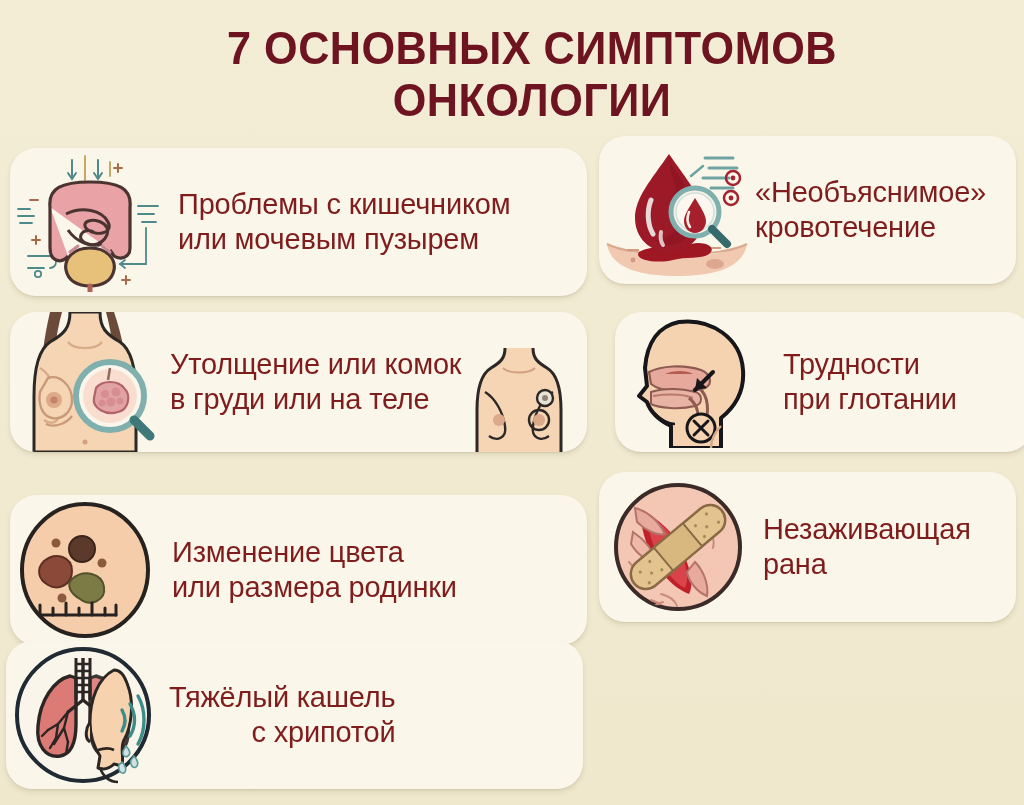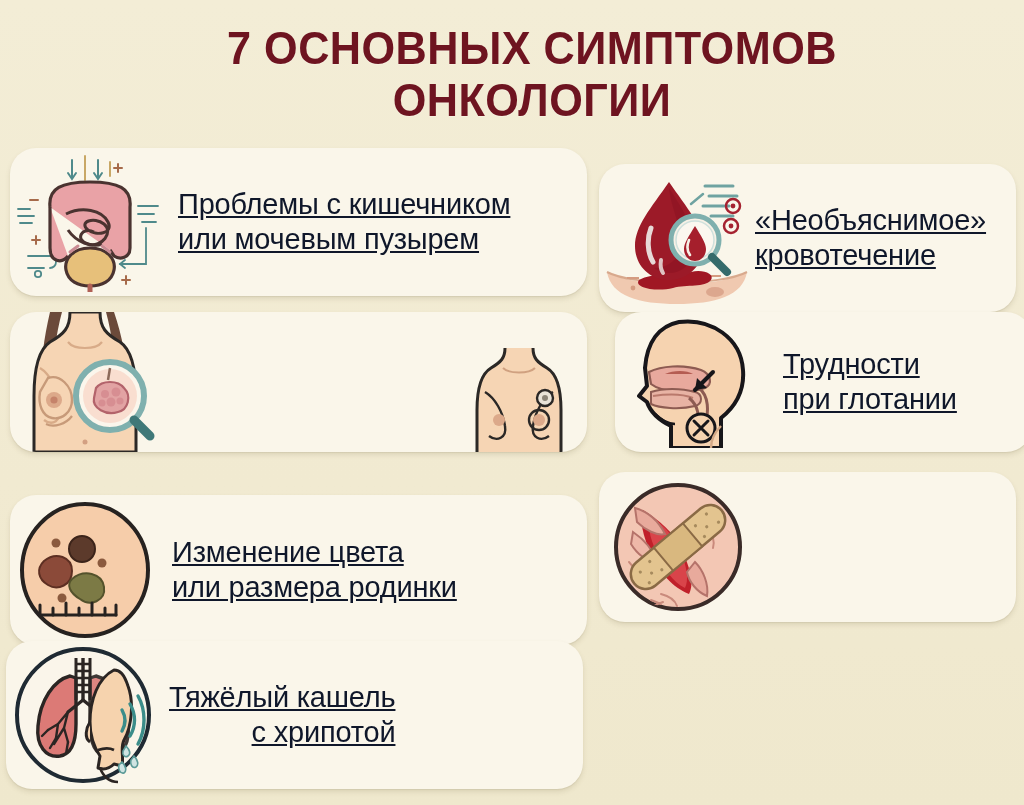--- a/index.html
+++ b/index.html
@@ -52,37 +52,36 @@
     overflow: hidden;
     box-sizing: border-box;
   }
   .card .art {
     flex: 0 0 auto;
     display: flex;
     align-items: center;
     justify-content: center;
   }
   .card .label {
-    color: #0f172a;
+    color: #7f1d1d;
     font-size: 28px;
     line-height: 35px;
     white-space: pre-line;
     letter-spacing: -0.2px;
     position: relative;
     z-index: 3;
-    text-decoration: underline;
   }
 
   
   #card-1 { left: 10px;  top: 148px; width: 577px; height: 148px; }
   #card-3 { left: 10px;  top: 312px; width: 577px; height: 140px; }
   #card-5 { left: 10px;  top: 472px; width: 577px; height: 150px; margin-top: 23px; }
   #card-7 { left: 6px;  top: 641px; width: 577px; height: 148px; text-align: right; }
   
-  #card-2 { left: 599px; top: 164px; width: 417px; height: 148px; }
+  #card-2 { left: 599px; top: 136px; width: 417px; height: 148px; }
   #card-4 { left: 615px; top: 312px; width: 417px; height: 140px; }
   #card-6 { left: 599px; top: 472px; width: 417px; height: 150px; }
 
   #card-1 .art { width: 160px; height: 140px; }
   #card-1 .label { margin-left: 8px; font-size: 29px; }
   #card-2 .art { width: 148px; height: 140px; margin-left: 4px;}
   #card-2 .label { margin-left: 4px; font-size: 29px; }
   #card-3 .art { width: 150px; height: 140px; }
   #card-3 .label { margin-left: 10px; font-size: 29px; }
   #card-4 .art { width: 140px; height: 132px; margin-left: 10px;}
@@ -245,20 +244,22 @@
         <g fill="#d78e92">
           <circle cx="95" cy="82" r="4"></circle>
             <circle cx="106" cy="80" r="4.5"></circle>
           <circle cx="101" cy="90" r="4.5"></circle>
             <circle cx="92" cy="91" r="3.5"></circle>
           <circle cx="110" cy="89" r="3.5"></circle>
         </g>
         <line x1="124" y1="108" x2="140" y2="124" stroke="#3f7878" stroke-width="9" stroke-linecap="round"></line>
       </svg>
     </div>
+    <div class="label">Утолщение или комок
+в груди или на теле</div>
     <div class="card-3-extra">
       <svg viewBox="0 0 120 112" width="120" height="112">
         <path d="M46 2 C46 12 42 16 32 22 C22 28 18 44 18 64 L18 112 L102 112 L102 64
                  C102 44 98 28 88 22 C78 16 74 12 74 2" fill="#f6d5b4" stroke="#2b2826" stroke-width="3"></path>
         <path d="M44 22 C50 28 70 28 76 22" fill="none" stroke="#d0a180" stroke-width="2"></path>
         <path d="M26 46 C36 52 44 66 46 80 C48 92 38 96 30 90" fill="none" stroke="#2b2826" stroke-width="2.4"></path>
         <path d="M94 46 C84 52 76 66 74 80 C72 92 82 96 90 90" fill="none" stroke="#2b2826" stroke-width="2.4"></path>
         <circle cx="40" cy="74" r="6" fill="#dca98a"></circle>
         <circle cx="80" cy="74" r="6" fill="#dca98a"></circle>
         <circle cx="86" cy="52" r="8" fill="#e9e3d8" stroke="#2b2826" stroke-width="2.4"></circle>
@@ -365,20 +366,22 @@
               <circle cx="48" cy="78" r="1.6"></circle>
             <circle cx="102" cy="66" r="1.6"></circle>
               <circle cx="110" cy="74" r="1.6"></circle>
               <circle cx="102" cy="80" r="1.6"></circle>
             <circle cx="118" cy="64" r="1.6"></circle>
               <circle cx="122" cy="78" r="1.6"></circle>
           </g>
         </g>
       </svg>
     </div>
+    <div class="label">Незаживающая
+рана</div>
   </div>
 
   <div class="card" id="card-7">
     <div class="art">
       <svg viewBox="0 0 155 142" width="155" height="142">
         <circle cx="77" cy="71" r="66" fill="#faf5ea" stroke="#1f2a33" stroke-width="4"></circle>
 
         <path d="M64 32 C48 36 34 56 32 82 C30 102 40 114 54 112 C66 110 70 96 70 80 L70 34 Z" fill="#dc7a76" stroke="#2b2523" stroke-width="3.4" stroke-linejoin="round"></path>
         <path d="M90 32 C106 36 120 56 122 82 C124 102 114 114 100 112 C88 110 84 96 84 80 L84 34 Z" fill="#dc7a76" stroke="#2b2523" stroke-width="3.4" stroke-linejoin="round" opacity="0.9"></path>
 

